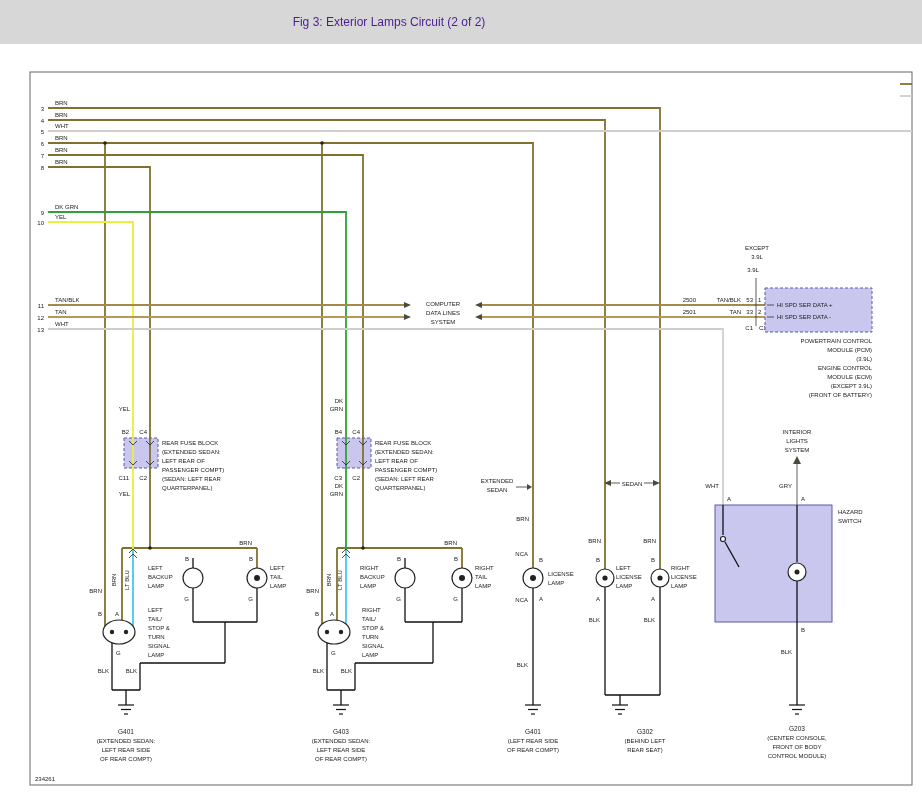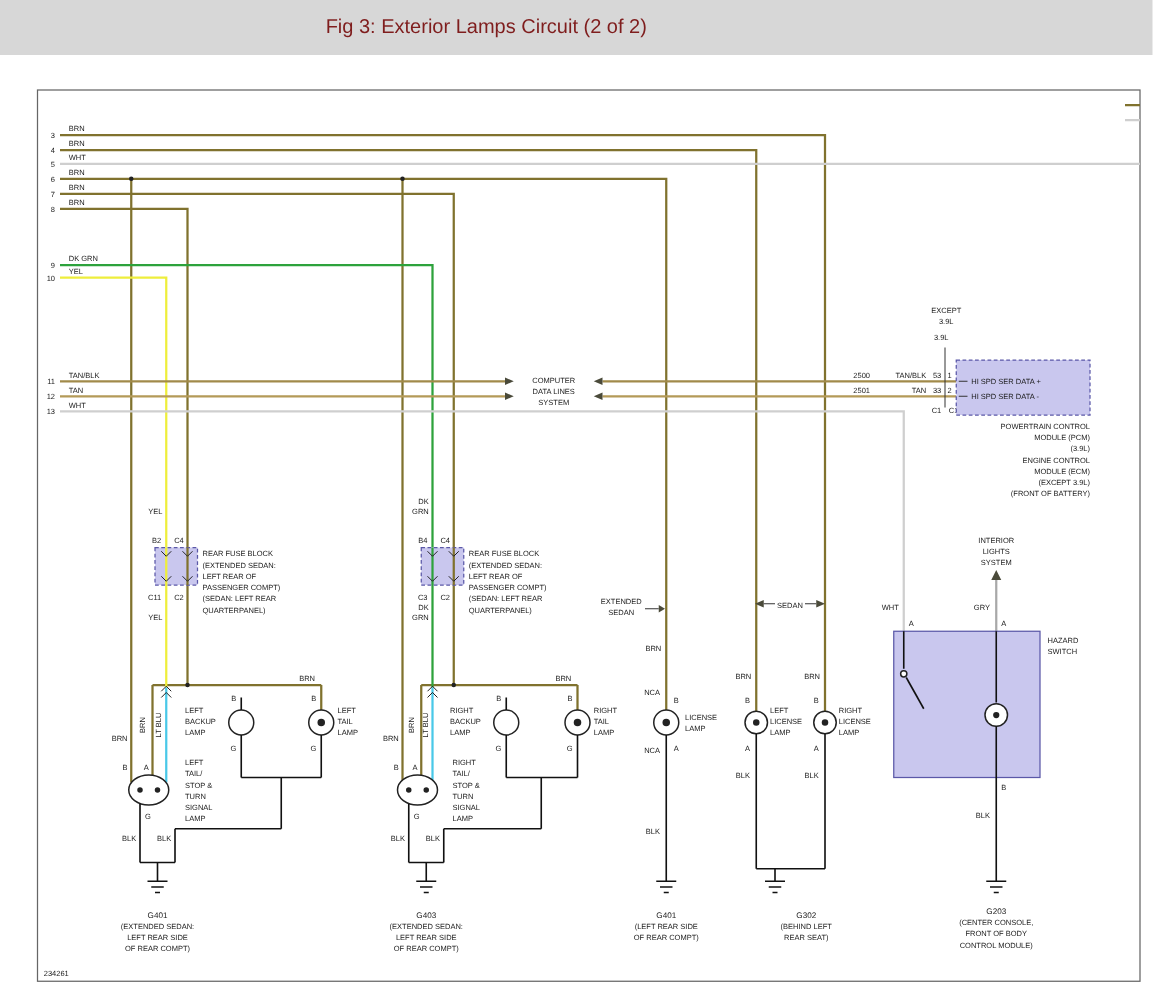--- a/index.html
+++ b/index.html
@@ -1,20 +1,20 @@
 <!DOCTYPE html>
 <html><head>
 <meta charset="utf-8">
 <style>
   html,body{margin:0;padding:0;background:#fff;}
   body{width:922px;height:799px;position:relative;overflow:hidden;
        font-family:"Liberation Sans",sans-serif;}
   .header{position:absolute;top:0;left:0;width:922px;height:44px;background:#d7d7d7;
           display:flex;align-items:center;justify-content:center;}
-  .header .title{font-size:16px;color:#7f1d1d;transform:translateX(-72px);}
+  .header .title{font-size:12px;color:#4c1d95;transform:translateX(-72px);}
   svg{position:absolute;top:0;left:0;}
   
   .w{fill:none;stroke-width:1.8;}
   .w-brn{stroke:#80722e;} .w-wht{stroke:#cfcfcf;} .w-dkgrn{stroke:#2da23c;}
   .w-yel{stroke:#eeee3c;} .w-tan{stroke:#b49a58;} .w-tanblk{stroke:#a18a4a;}
   .w-ltblu{stroke:#49c8e8;} .w-blk{stroke:#111;stroke-width:1.3;} .w-gry{stroke:#a8a8a8;}
   .frame{fill:none;stroke:#666;stroke-width:1;}
   .module{fill:#c9c7ee;stroke:#5b58a8;stroke-width:1;}
   .dashed{stroke-dasharray:3,2;}
   .lamp{fill:#fff;stroke:#222;stroke-width:1.2;}

